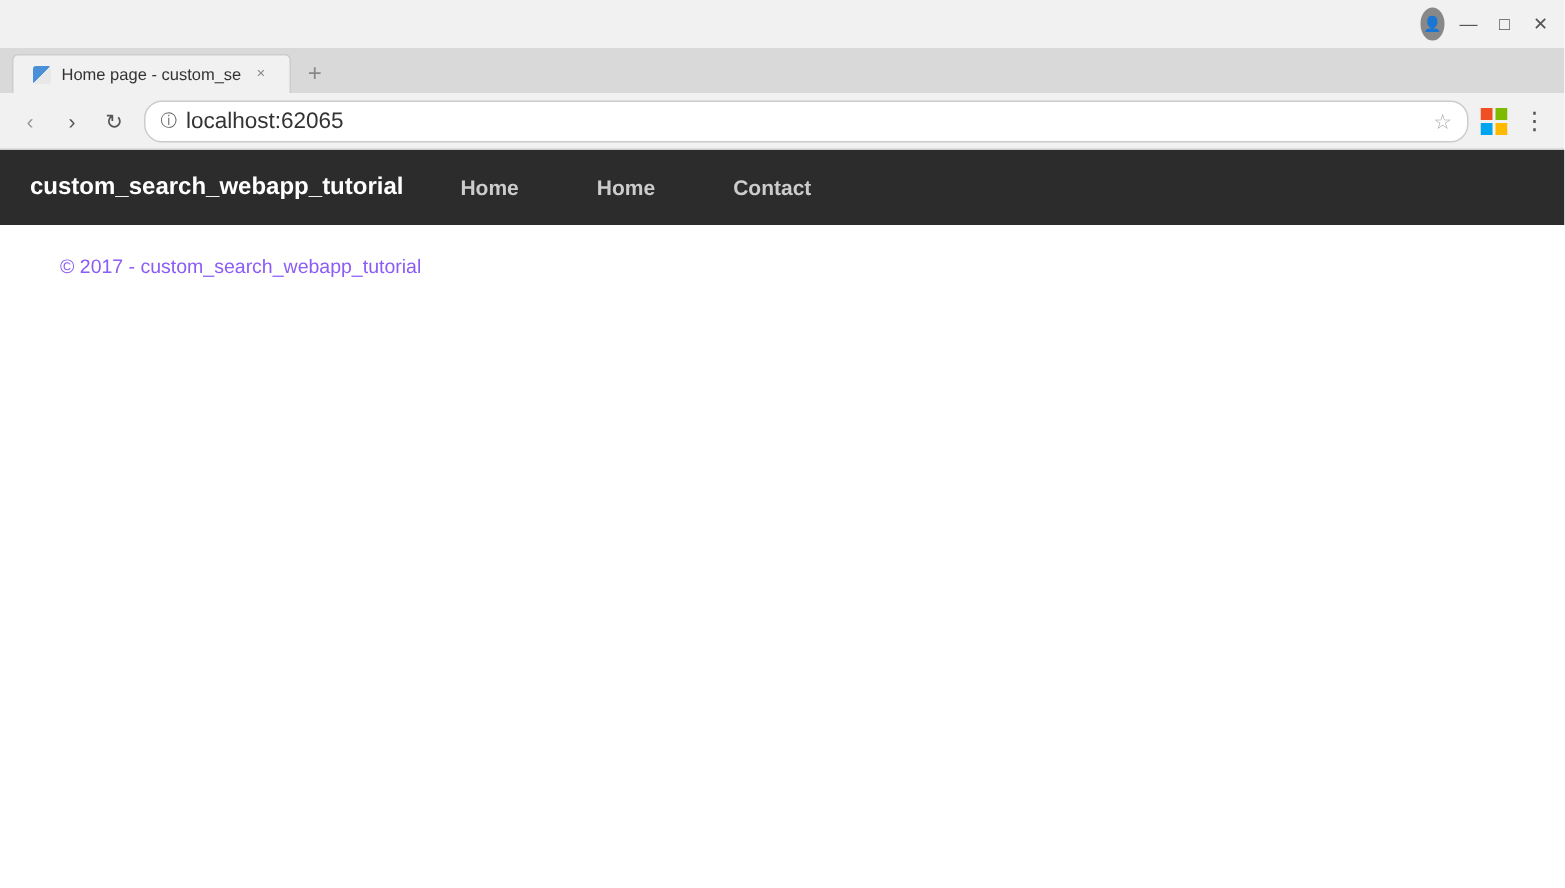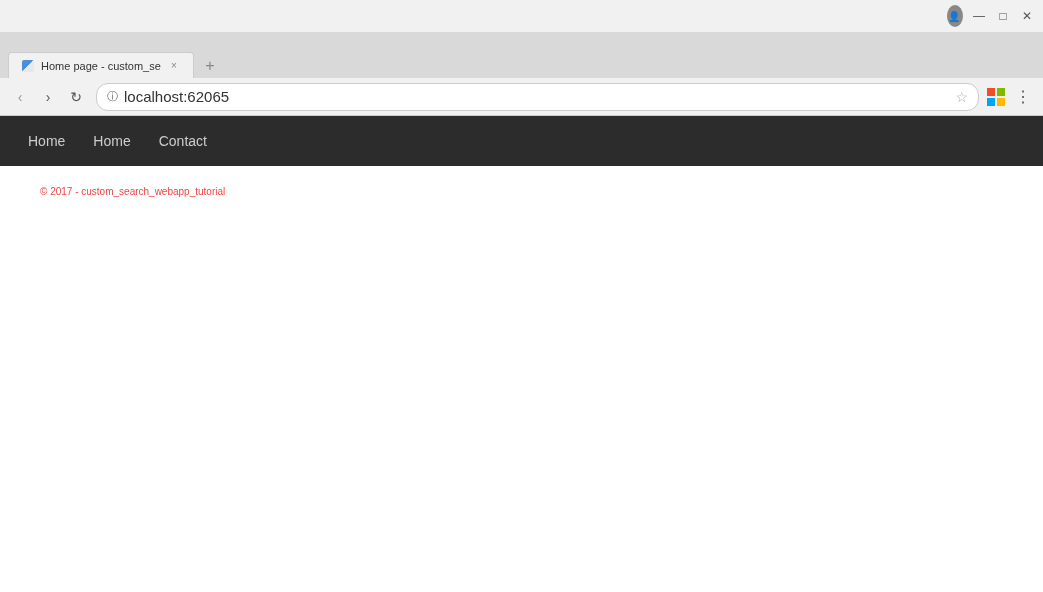--- a/index.html
+++ b/index.html
@@ -29,21 +29,21 @@
       cursor: pointer;
       font-size: 12px;
       color: #555;
     }
 
     .tab-bar {
       display: flex;
       align-items: flex-end;
       padding: 0 8px;
       background: #d9d9d9;
-      height: 46px;
+      height: 30px;
     }
 
     .tab {
       display: flex;
       align-items: center;
       background: #f1f1f1;
       border: 1px solid #ccc;
       border-bottom: none;
       padding: 4px 12px;
       height: 26px;
@@ -208,21 +208,22 @@
 
     .site-brand {
       color: #fff;
       font-size: 16px;
       font-weight: bold;
       margin-right: 30px;
     }
 
     .site-nav-links {
       display: flex;
-      gap: 12px;
+      gap: 36px;
+      font-weight: bold;
     }
 
     .site-nav-link {
       color: #ccc;
       font-size: 14px;
       text-decoration: none;
       padding: 4px 8px;
       cursor: pointer;
     }
 
@@ -259,22 +260,22 @@
       cursor: pointer;
     }
 
     .search-icon-svg {
       color: white;
       font-size: 16px;
     }
 
     .site-footer {
       padding: 20px 40px;
-      font-size: 10px;
-      color: #ef4444;
+      font-size: 13px;
+      color: #8b5cf6;
     }
   </style>
 </head>
 <body>
 
 <div>
 
   <div class="title-bar">
     <div class="title-bar-controls">
       <div class="title-bar-btn">
@@ -320,20 +321,21 @@
           <rect x="10" y="10" width="8" height="8" fill="#ffba00"></rect>
         </svg>
       </div>
       <div class="menu-dots">⋮</div>
     </div>
   </div>
 
   <div>
 
     <nav class="site-navbar">
+      <span class="site-brand">custom_search_webapp_tutorial</span>
       <div class="site-nav-links">
         <a class="site-nav-link">Home</a>
         <a class="site-nav-link">Home</a>
         <a class="site-nav-link">Contact</a>
       </div>
     </nav>
 
 
     <div class="site-footer">
       <span>© 2017 - custom_search_webapp_tutorial</span>

